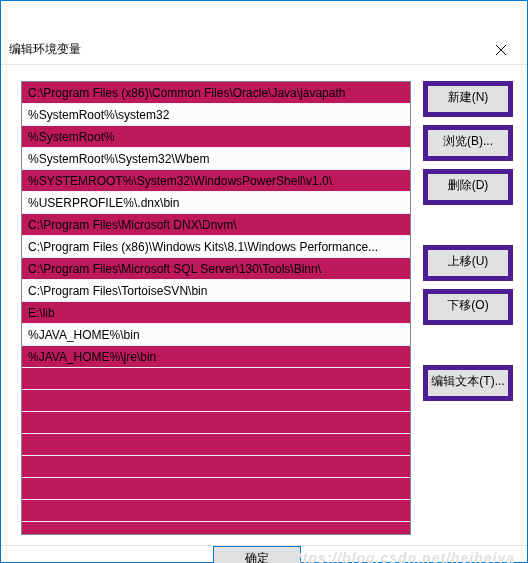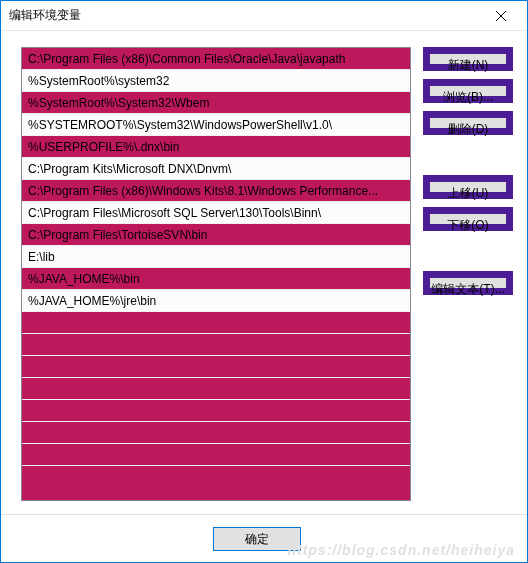--- a/index.html
+++ b/index.html
@@ -1,30 +1,30 @@
 <!DOCTYPE html>
 <html><head>
   <meta charset="utf-8">
   <style>
     * { box-sizing: border-box; margin: 0; padding: 0; font-family: "Microsoft YaHei", "Segoe UI", sans-serif; font-size: 12px; }
     body { background: #fff; width: 528px; height: 563px; overflow: hidden; }
     .window { width: 528px; height: 563px; border: 1px solid #0078d7; display: flex; flex-direction: column; background: #fff; }
-    .titlebar { height: 30px; display: flex; align-items: center; padding: 0 4px 0 8px; border-bottom: 1px solid #e8e8e8; }
+    .titlebar { height: 30px; display: flex; align-items: center; padding: 0 4px 0 8px; border-bottom: 1px solid #e8e8e8; margin-top: 34px; }
     .titlebar-text { flex: 1; font-size: 12px; color: #000; }
     .close-btn { width: 45px; height: 29px; display: flex; align-items: center; justify-content: center; cursor: pointer; }
     .content { flex: 1; display: flex; padding: 16px 14px 10px 20px; gap: 12px; }
     .list-container { flex: 1; }
     .listbox { width: 100%; height: 454px; border: 1px solid #828790; background: #be185d; overflow-x: hidden; overflow-y: auto; }
     .list-item { height: 22px; line-height: 22px; padding: 0 6px; white-space: nowrap; overflow: hidden; text-overflow: ellipsis; border-bottom: 1px solid #f0f0f0; color: #000; cursor: default; }
     .list-item:nth-child(even){ background:#fcfcfc; }
     .list-empty { height: 22px; border-bottom: 1px solid #f0f0f0; }
     .button-col { width: 90px; display: flex; flex-direction: column; gap: 8px; }
     .spacer-sm { height: 24px; }
     .spacer-md { height: 24px; }
-    .btn { height: 24px; border: 7px solid #4c1d95; background: #e1e1e1; text-align: center; line-height: 22px; cursor: pointer; font-size: 12px; color: #000; }
+    .btn { height: 36px; border: 5px solid #4c1d95; background: #e1e1e1; text-align: center; line-height: 22px; cursor: pointer; font-size: 12px; color: #000; }
     .footer { height: 48px; display: flex; justify-content: center; align-items: center; padding-right: 14px; gap: 14px; border-top: 1px solid #e0e0e0; position: relative; }
     .btn-footer { width: 88px; height: 24px; border: 1px solid #adadad; background: #e1e1e1; text-align: center; line-height: 22px; cursor: pointer; }
     .btn-footer.default { border-color: #0078d7; }
     .watermark { position: absolute; right: 12px; bottom: 4px; color: #e0e0e0; font-size: 14px; letter-spacing: 1px; font-style: italic; pointer-events: none; font-weight: bold; }
   </style>
 </head>
 <body>
 
 <div class="window">
   <div class="titlebar">
@@ -34,24 +34,25 @@
           <path d="M0 0 L10 10 M10 0 L0 10" stroke="#000" stroke-width="1" fill="none"></path>
         </svg>
     </div>
   </div>
 
   <div class="content">
     <div class="list-container">
       <div class="listbox" id="listbox">
           <div class="list-item">C:\Program Files (x86)\Common Files\Oracle\Java\javapath</div>
           <div class="list-item">%SystemRoot%\system32</div>
+          <div class="list-item">%SystemRoot%</div>
           <div class="list-item">%SystemRoot%\System32\Wbem</div>
           <div class="list-item">%SYSTEMROOT%\System32\WindowsPowerShell\v1.0\</div>
           <div class="list-item">%USERPROFILE%\.dnx\bin</div>
-          <div class="list-item">C:\Program Kits\Microsoft DNX\Dnvm\</div>
+          <div class="list-item">C:\Program Files\Microsoft DNX\Dnvm\</div>
           <div class="list-item">C:\Program Files (x86)\Windows Kits\8.1\Windows Performance...</div>
           <div class="list-item">C:\Program Files\Microsoft SQL Server\130\Tools\Binn\</div>
           <div class="list-item">C:\Program Files\TortoiseSVN\bin</div>
           <div class="list-item">E:\lib</div>
           <div class="list-item">%JAVA_HOME%\bin</div>
           <div class="list-item">%JAVA_HOME%\jre\bin</div>
           <div class="list-empty"></div>
           <div class="list-empty"></div>
           <div class="list-empty"></div>
           <div class="list-empty"></div>

